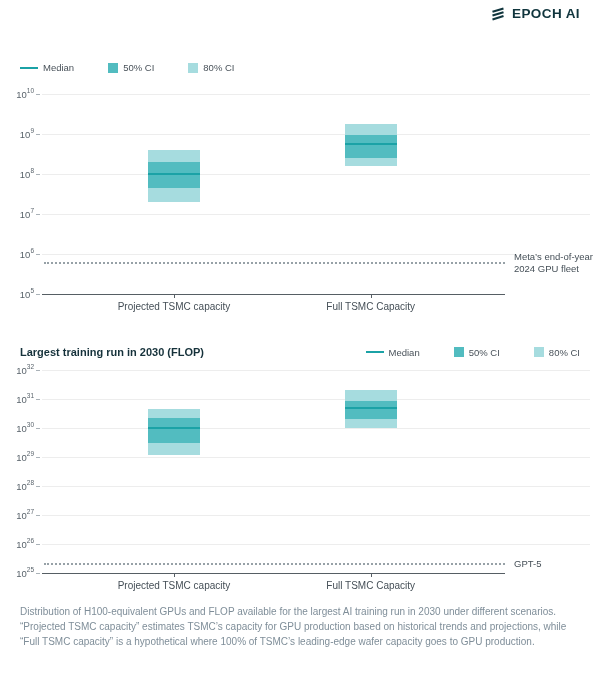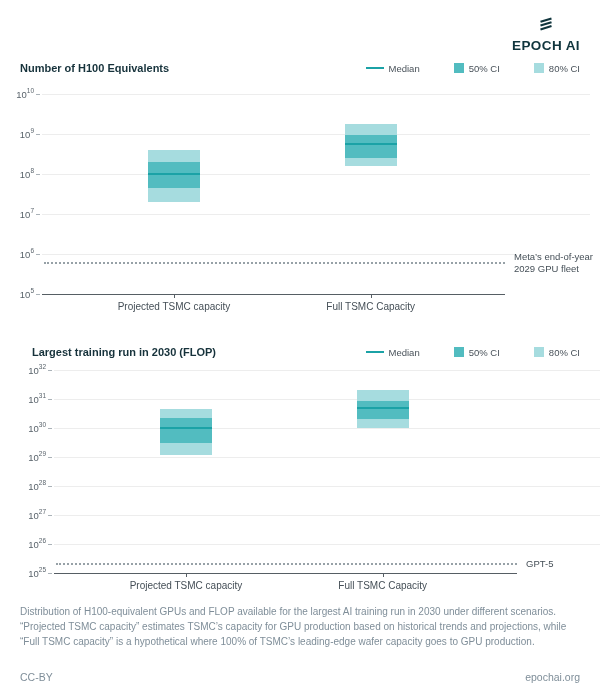--- a/index.html
+++ b/index.html
@@ -1,20 +1,20 @@
 <!DOCTYPE html>
 <html style="--median: #1ba2a6; --ci50: #52bcc0; --ci80: #a6dcdf; --brand: #10353d; --grid: #ededed; --refline: #97a1a7;"><head>
 <meta charset="utf-8">
 <style>
   html,body{margin:0;padding:0;background:#ffffff;}
   .page{position:relative;width:600px;height:700px;background:#fff;overflow:hidden;
         font-family:"Liberation Sans",sans-serif;}
   .title{position:absolute;left:20px;top:12px;width:460px;
          font-family:"Liberation Serif",serif;font-size:17px;line-height:1.38;color:#2e3338;}
-  .brand{position:absolute;right:20px;top:16px;display:flex;align-items:center;gap:6px;flex-direction:column;}
+  .brand{position:absolute;right:20px;top:6px;display:flex;align-items:flex-start;gap:6px;}
   .brand svg{display:block;}
   .brand-name{font-size:13.5px;font-weight:bold;letter-spacing:0.4px;color:var(--brand);}
 
   .chart{position:absolute;left:20px;right:20px;}
   .chart-header{position:absolute;left:0;right:0;top:0;display:flex;justify-content:space-between;align-items:center;}
   .chart-title{font-size:11px;font-weight:bold;color:#16323b;}
   .legend{display:flex;align-items:flex-end;gap:34px;}
   .legend-item{display:flex;align-items:center;gap:5px;font-size:9.5px;color:#49525a;}
   .sw-line{display:inline-block;width:18px;height:2px;background:var(--median);}
   .sw-50{display:inline-block;width:10px;height:10px;background:var(--ci50);}
@@ -57,21 +57,20 @@
           <line x1="2.5" y1="9.6" x2="13.5" y2="6.2"></line>
           <line x1="2.5" y1="13.4" x2="13.5" y2="10.0"></line>
         </g>
       </svg>
     </span>
     <span class="brand-name">EPOCH AI</span>
   </div>
 
   <section class="chart" style="top:62px;height:260px;">
     <div class="chart-header">
-      <span class="chart-title">Number of H100 Equivalents</span>
       <div class="legend">
         <span class="legend-item">
           <span class="sw-line"></span>
           <span>Median</span>
         </span>
         <span class="legend-item">
           <span class="sw-50"></span>
           <span>50% CI</span>
         </span>
         <span class="legend-item">
@@ -93,35 +92,35 @@
         <div class="gridline" style="top: 120px;"></div>
         <div class="tickdash" style="top: 120px;"></div>
         <div class="ticklabel" style="top: 120px;">10<sup>7</sup></div>
         <div class="gridline" style="top: 160px;"></div>
         <div class="tickdash" style="top: 160px;"></div>
         <div class="ticklabel" style="top: 160px;">10<sup>6</sup></div>
         <div class="axisline" style="top: 200px;"></div>
         <div class="tickdash" style="top: 200px;"></div>
         <div class="ticklabel" style="top: 200px;">10<sup>5</sup></div>
         <div class="refline" style="top: 168.874px;"></div>
-        <div class="reflabel" style="top: 168.874px;">Meta’s end-of-year 2029 GPU fleet</div>
+        <div class="reflabel" style="top: 168.874px;">Meta’s end-of-year 2024 GPU fleet</div>
         <div class="band80" style="left: 105.955px; top: 55.9176px; height: 52.0412px;"></div>
         <div class="band50" style="left: 105.955px; top: 67.9588px; height: 25.9127px;"></div>
         <div class="medianline" style="left: 105.955px; top: 79px;"></div>
         <div class="cattick" style="left: 131.955px; top: 200px;"></div>
         <div class="catlabel" style="left: 131.955px; top: 207px;">Projected TSMC capacity</div>
         <div class="band80" style="left: 302.73px; top: 29.7891px; height: 42.0461px;"></div>
         <div class="band50" style="left: 302.73px; top: 40.8911px; height: 23.1913px;"></div>
         <div class="medianline" style="left: 302.73px; top: 49.3855px;"></div>
         <div class="cattick" style="left: 328.73px; top: 200px;"></div>
         <div class="catlabel" style="left: 328.73px; top: 207px;">Full TSMC Capacity</div>
       </div>
   </section>
 
-  <section class="chart" style="top:346px;height:252px;margin-left:12px;">
+  <section class="chart" style="top:346px;height:252px;">
     <div class="chart-header">
       <span class="chart-title">Largest training run in 2030 (FLOP)</span>
       <div class="legend">
         <span class="legend-item">
           <span class="sw-line"></span>
           <span>Median</span>
         </span>
         <span class="legend-item">
           <span class="sw-50"></span>
           <span>50% CI</span>
@@ -167,18 +166,14 @@
         <div class="band80" style="left: 302.73px; top: 20.2701px; height: 37.7299px;"></div>
         <div class="band50" style="left: 302.73px; top: 31.0469px; height: 18.2233px;"></div>
         <div class="medianline" style="left: 302.73px; top: 36.7299px;"></div>
         <div class="cattick" style="left: 328.73px; top: 203px;"></div>
         <div class="catlabel" style="left: 328.73px; top: 210px;">Full TSMC Capacity</div>
       </div>
   </section>
 
   <p class="note">Distribution of H100-equivalent GPUs and FLOP available for the largest AI training run in 2030 under different scenarios. “Projected TSMC capacity” estimates TSMC’s capacity for GPU production based on historical trends and projections, while “Full TSMC capacity” is a hypothetical where 100% of TSMC’s leading-edge wafer capacity goes to GPU production.</p>
 
-  <div class="footer-row">
-    <span>CC-BY</span>
-    <span class="site">epochai.org</span>
-  </div>
 
 </div>
 
 </body></html>

